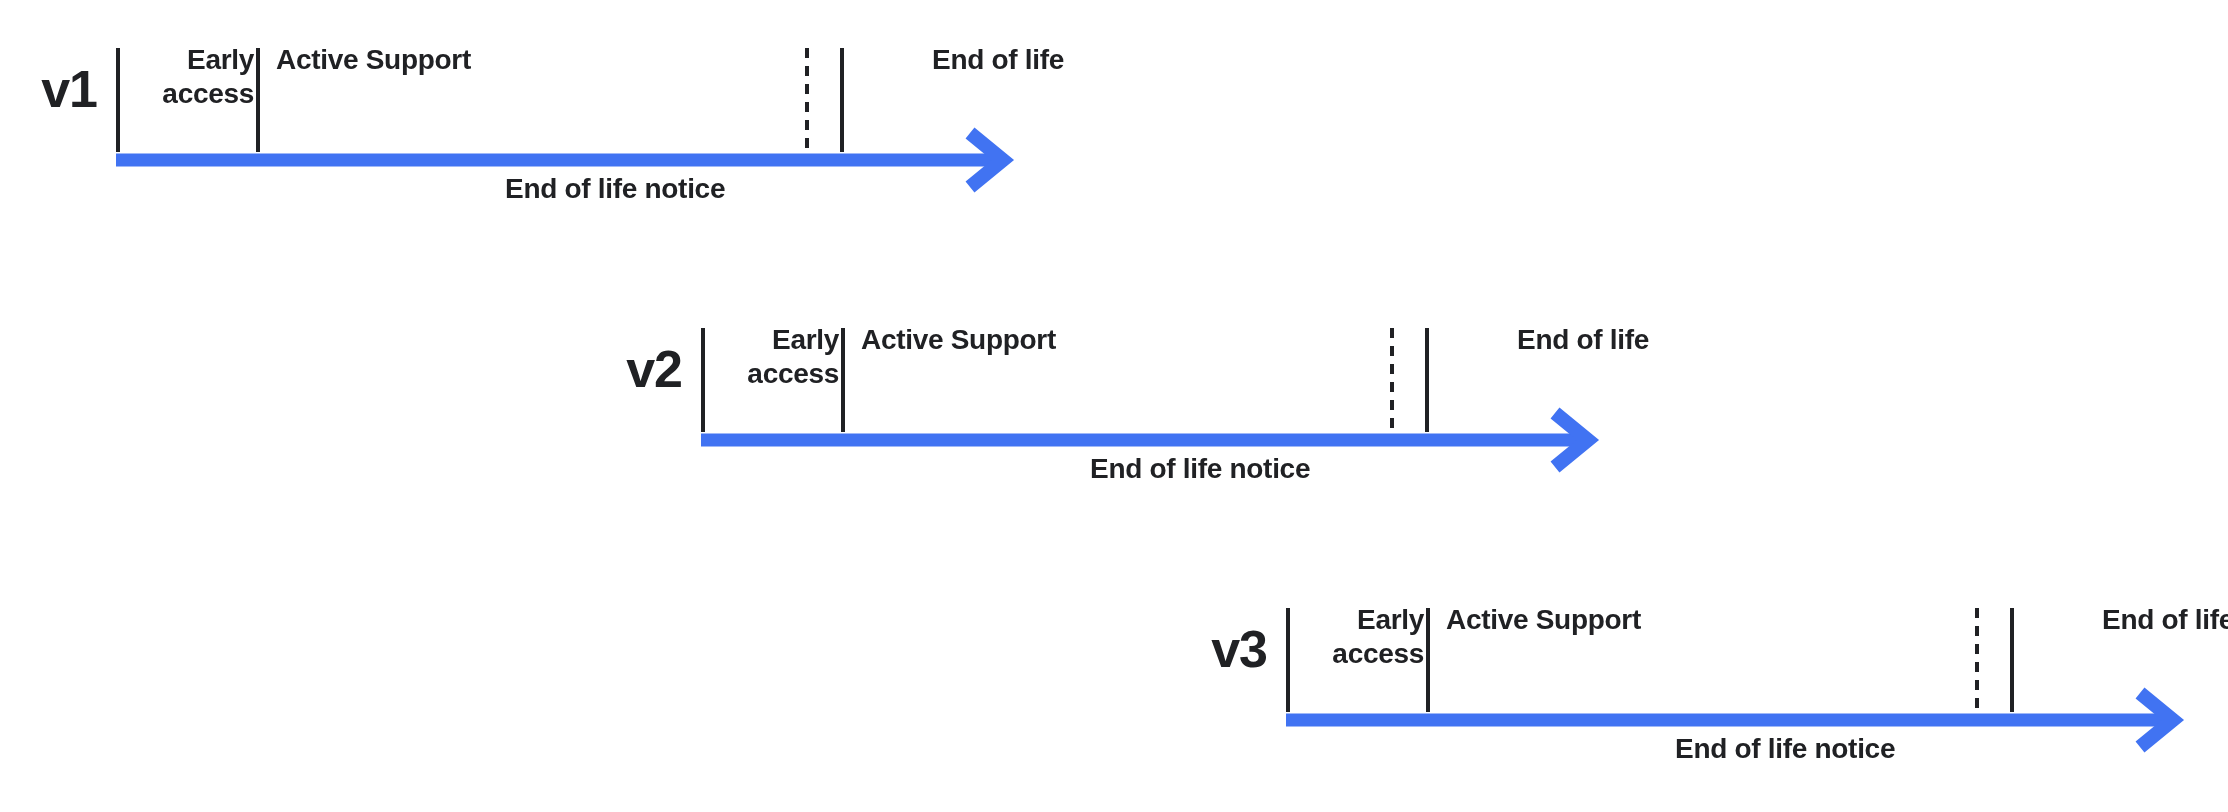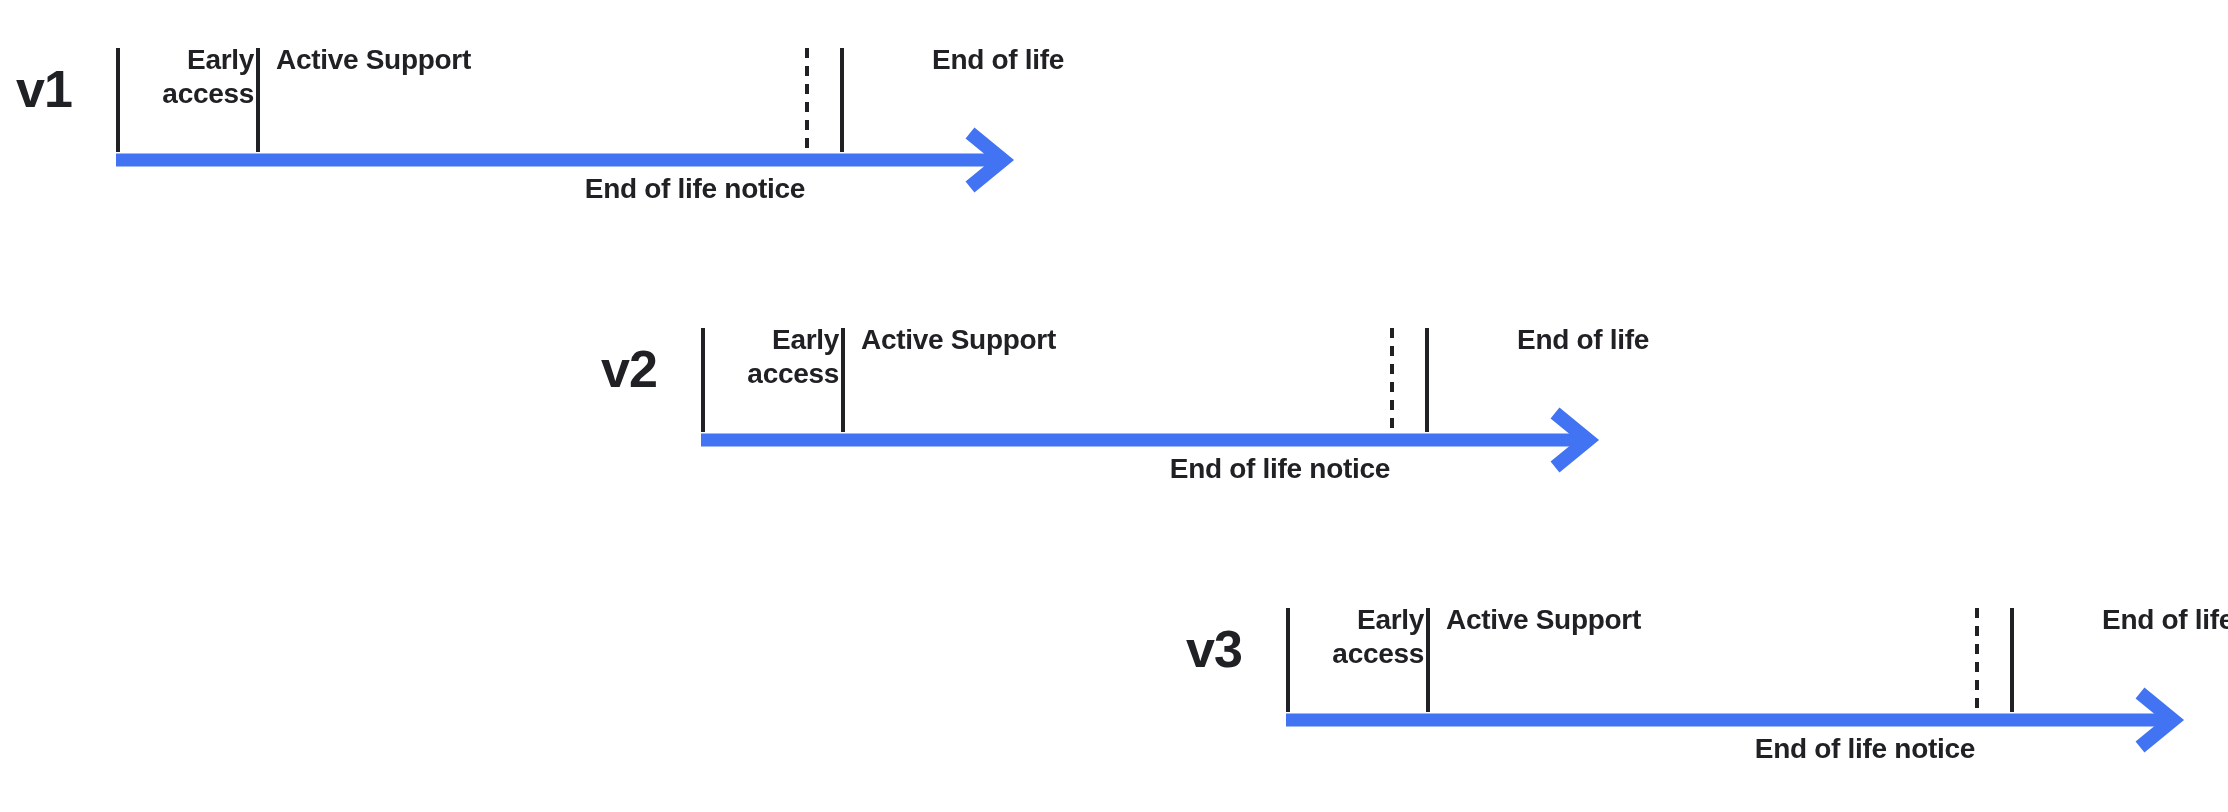--- a/index.html
+++ b/index.html
@@ -22,25 +22,25 @@
     left: 0; top: 0;
     width: 1120px; height: 240px;
   }
   .row-svg .tick   { stroke: var(--ink, #202124); stroke-width: 4; }
   .row-svg .dashed { stroke: var(--ink, #202124); stroke-width: 4; stroke-dasharray: 10 8; }
   .row-svg .bar    { stroke: var(--accent, #4173F2); stroke-width: 13; }
   .row-svg .head   { stroke: var(--accent, #4173F2); stroke-width: 14; fill: none;
                      stroke-linecap: butt; stroke-linejoin: miter; stroke-miterlimit: 10; }
   .version {
     position: absolute;
-    left: 16px; top: 58;
+    left: 9px; top: 58;
     top: 58px;
     width: 88px; height: 62px;
     line-height: 62px;
-    text-align: left;
+    text-align: right;
     font-size: 52px;
     font-weight: 700;
     letter-spacing: -1px;
     white-space: nowrap;
   }
   .phase {
     position: absolute;
     top: 43px;
     font-size: 28px;
     line-height: 34px;
@@ -49,21 +49,20 @@
     text-align: right;
   }
   .phase.early  { left: 136px; width: 118px; }
   .phase.active { left: 276px; white-space: nowrap; }
   .phase.eol    { left: 884px; white-space: nowrap; margin-left: 48px; }
   .notice {
     position: absolute;
     top: 172px;
     left: 505px;
     width: 300px;
-    text-align: right;
     font-size: 28px;
     line-height: 34px;
     font-weight: 700;
     letter-spacing: -0.3px;
     white-space: nowrap;
   }
   .row.r0 { left: 0px;    top: 0px;   }
   .row.r1 { left: 585px;  top: 280px; }
   .row.r2 { left: 1170px; top: 560px; }
 </style>

